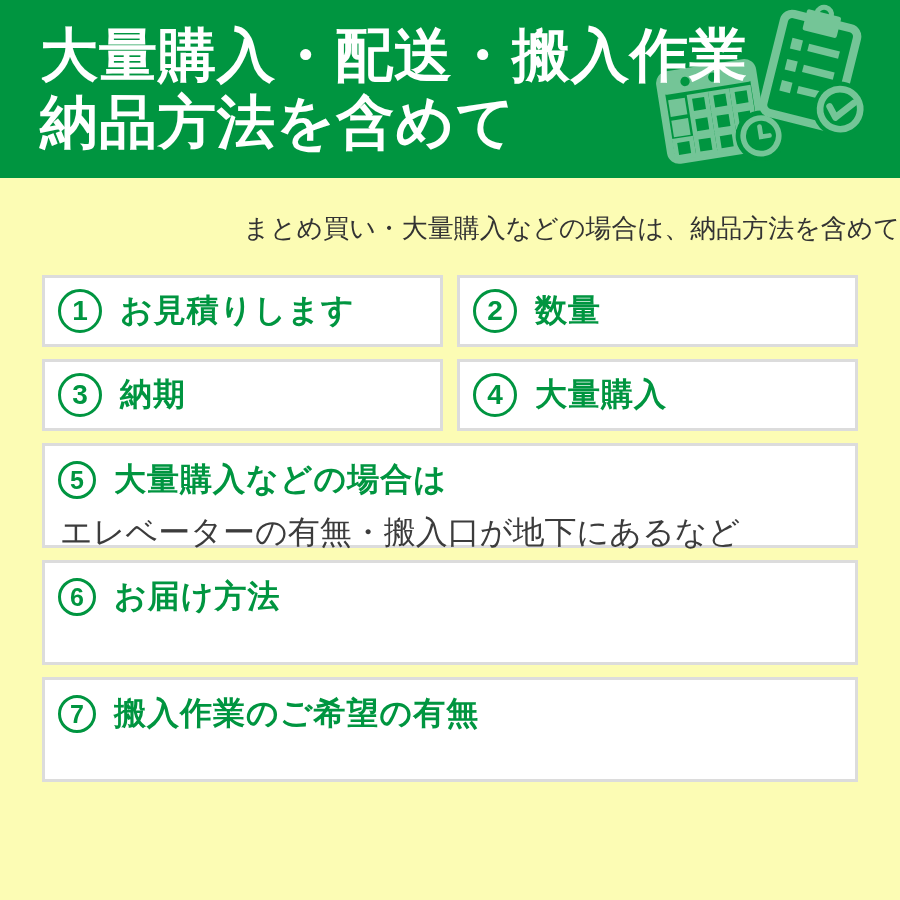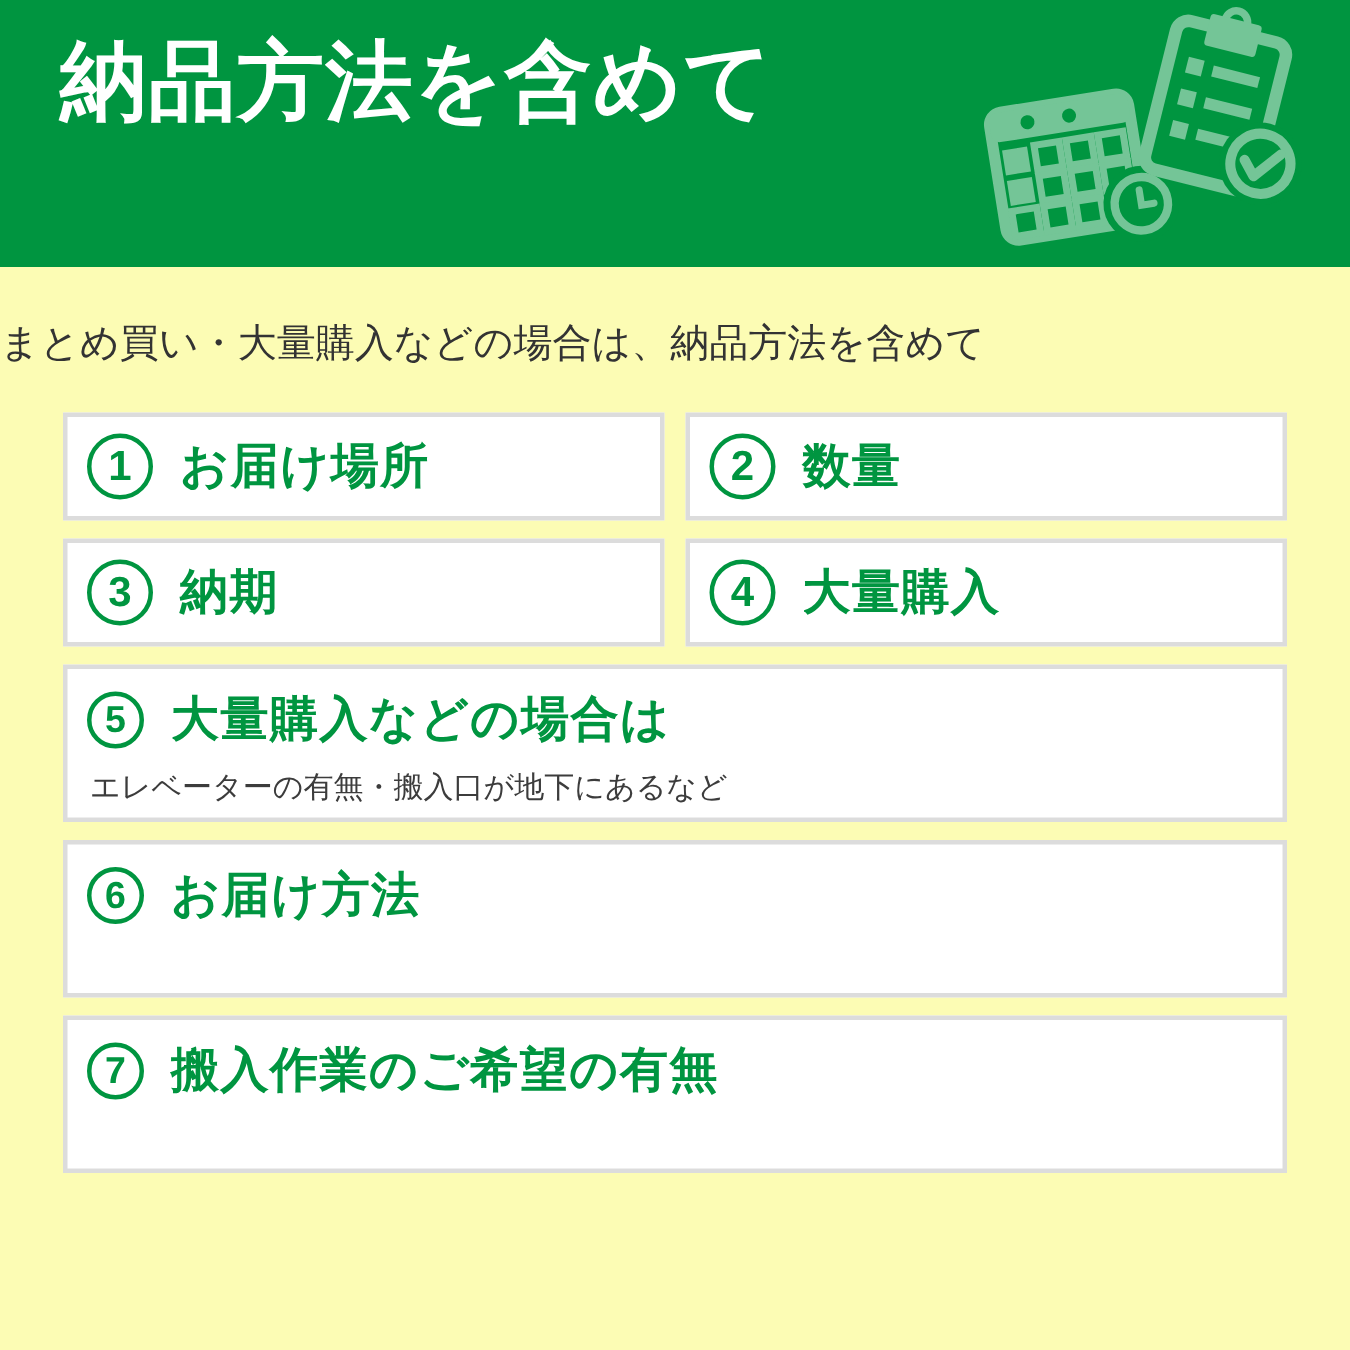--- a/index.html
+++ b/index.html
@@ -35,21 +35,21 @@
     font-weight:bold;
     letter-spacing:1px;
   }
   .title span{display:block;}
   .hdr-icon{position:absolute;z-index:1;}
   .icon-calendar{left:660px;top:50px;width:122px;transform:rotate(-9deg);}
   .icon-clipboard{left:764px;top:4px;width:114px;transform:rotate(14deg);}
   
   .intro{
     padding-top:31px;
-    text-align:left;
+    text-align:right;
     font-size:26px;
     line-height:39px;
     font-weight:500;
     color:var(--text-dark);
   }
   .intro p{margin:0;}
   
   .boxes{
     margin:27px 42px 0 42px;
     display:grid;
@@ -85,21 +85,21 @@
   .box-label{
     margin-left:18px;
     font-size:32px;
     font-weight:bold;
     color:var(--green);
     letter-spacing:1px;
     white-space:nowrap;
   }
   .box-note{
     margin:9px 0 0 2px;
-    font-size:20px;
+    font-size:32px;
     font-weight:500;
     color:var(--note-dark);
     white-space:nowrap;
   }
 </style>
 </head>
 <body>
 
 <div class="header">
   <div class="hdr-icon icon-calendar">
@@ -134,33 +134,34 @@
       <rect x="25" y="102" width="13" height="13" fill="#74C597"></rect>
       <rect x="46" y="52" width="38" height="9" fill="#74C597"></rect>
       <rect x="46" y="78" width="38" height="9" fill="#74C597"></rect>
       <rect x="46" y="104" width="38" height="9" fill="#74C597"></rect>
       <circle cx="101" cy="119" r="33" fill="#009540"></circle>
       <circle cx="101" cy="119" r="24" fill="none" stroke="#74C597" stroke-width="8"></circle>
       <path d="M88 119 L98 130 L115 108" fill="none" stroke="#74C597" stroke-width="8" stroke-linecap="round" stroke-linejoin="round"></path>
     </svg>
   </div>
   <h1 class="title">
+    <span>大量購入・配送・搬入作業</span>
     <span>納品方法を含めて</span>
   </h1>
 </div>
 
 <div class="intro">
   <p>まとめ買い・大量購入などの場合は、納品方法を含めて</p>
 </div>
 
 <div class="boxes">
 
   <div class="box box-small">
     <div class="num-circle">1</div>
-    <div class="box-label">お届け場所</div>
+    <div class="box-label">お見積りします</div>
   </div>
 
   <div class="box box-small">
     <div class="num-circle">2</div>
     <div class="box-label">数量</div>
   </div>
 
   <div class="box box-small">
     <div class="num-circle">3</div>
     <div class="box-label">納期</div>

